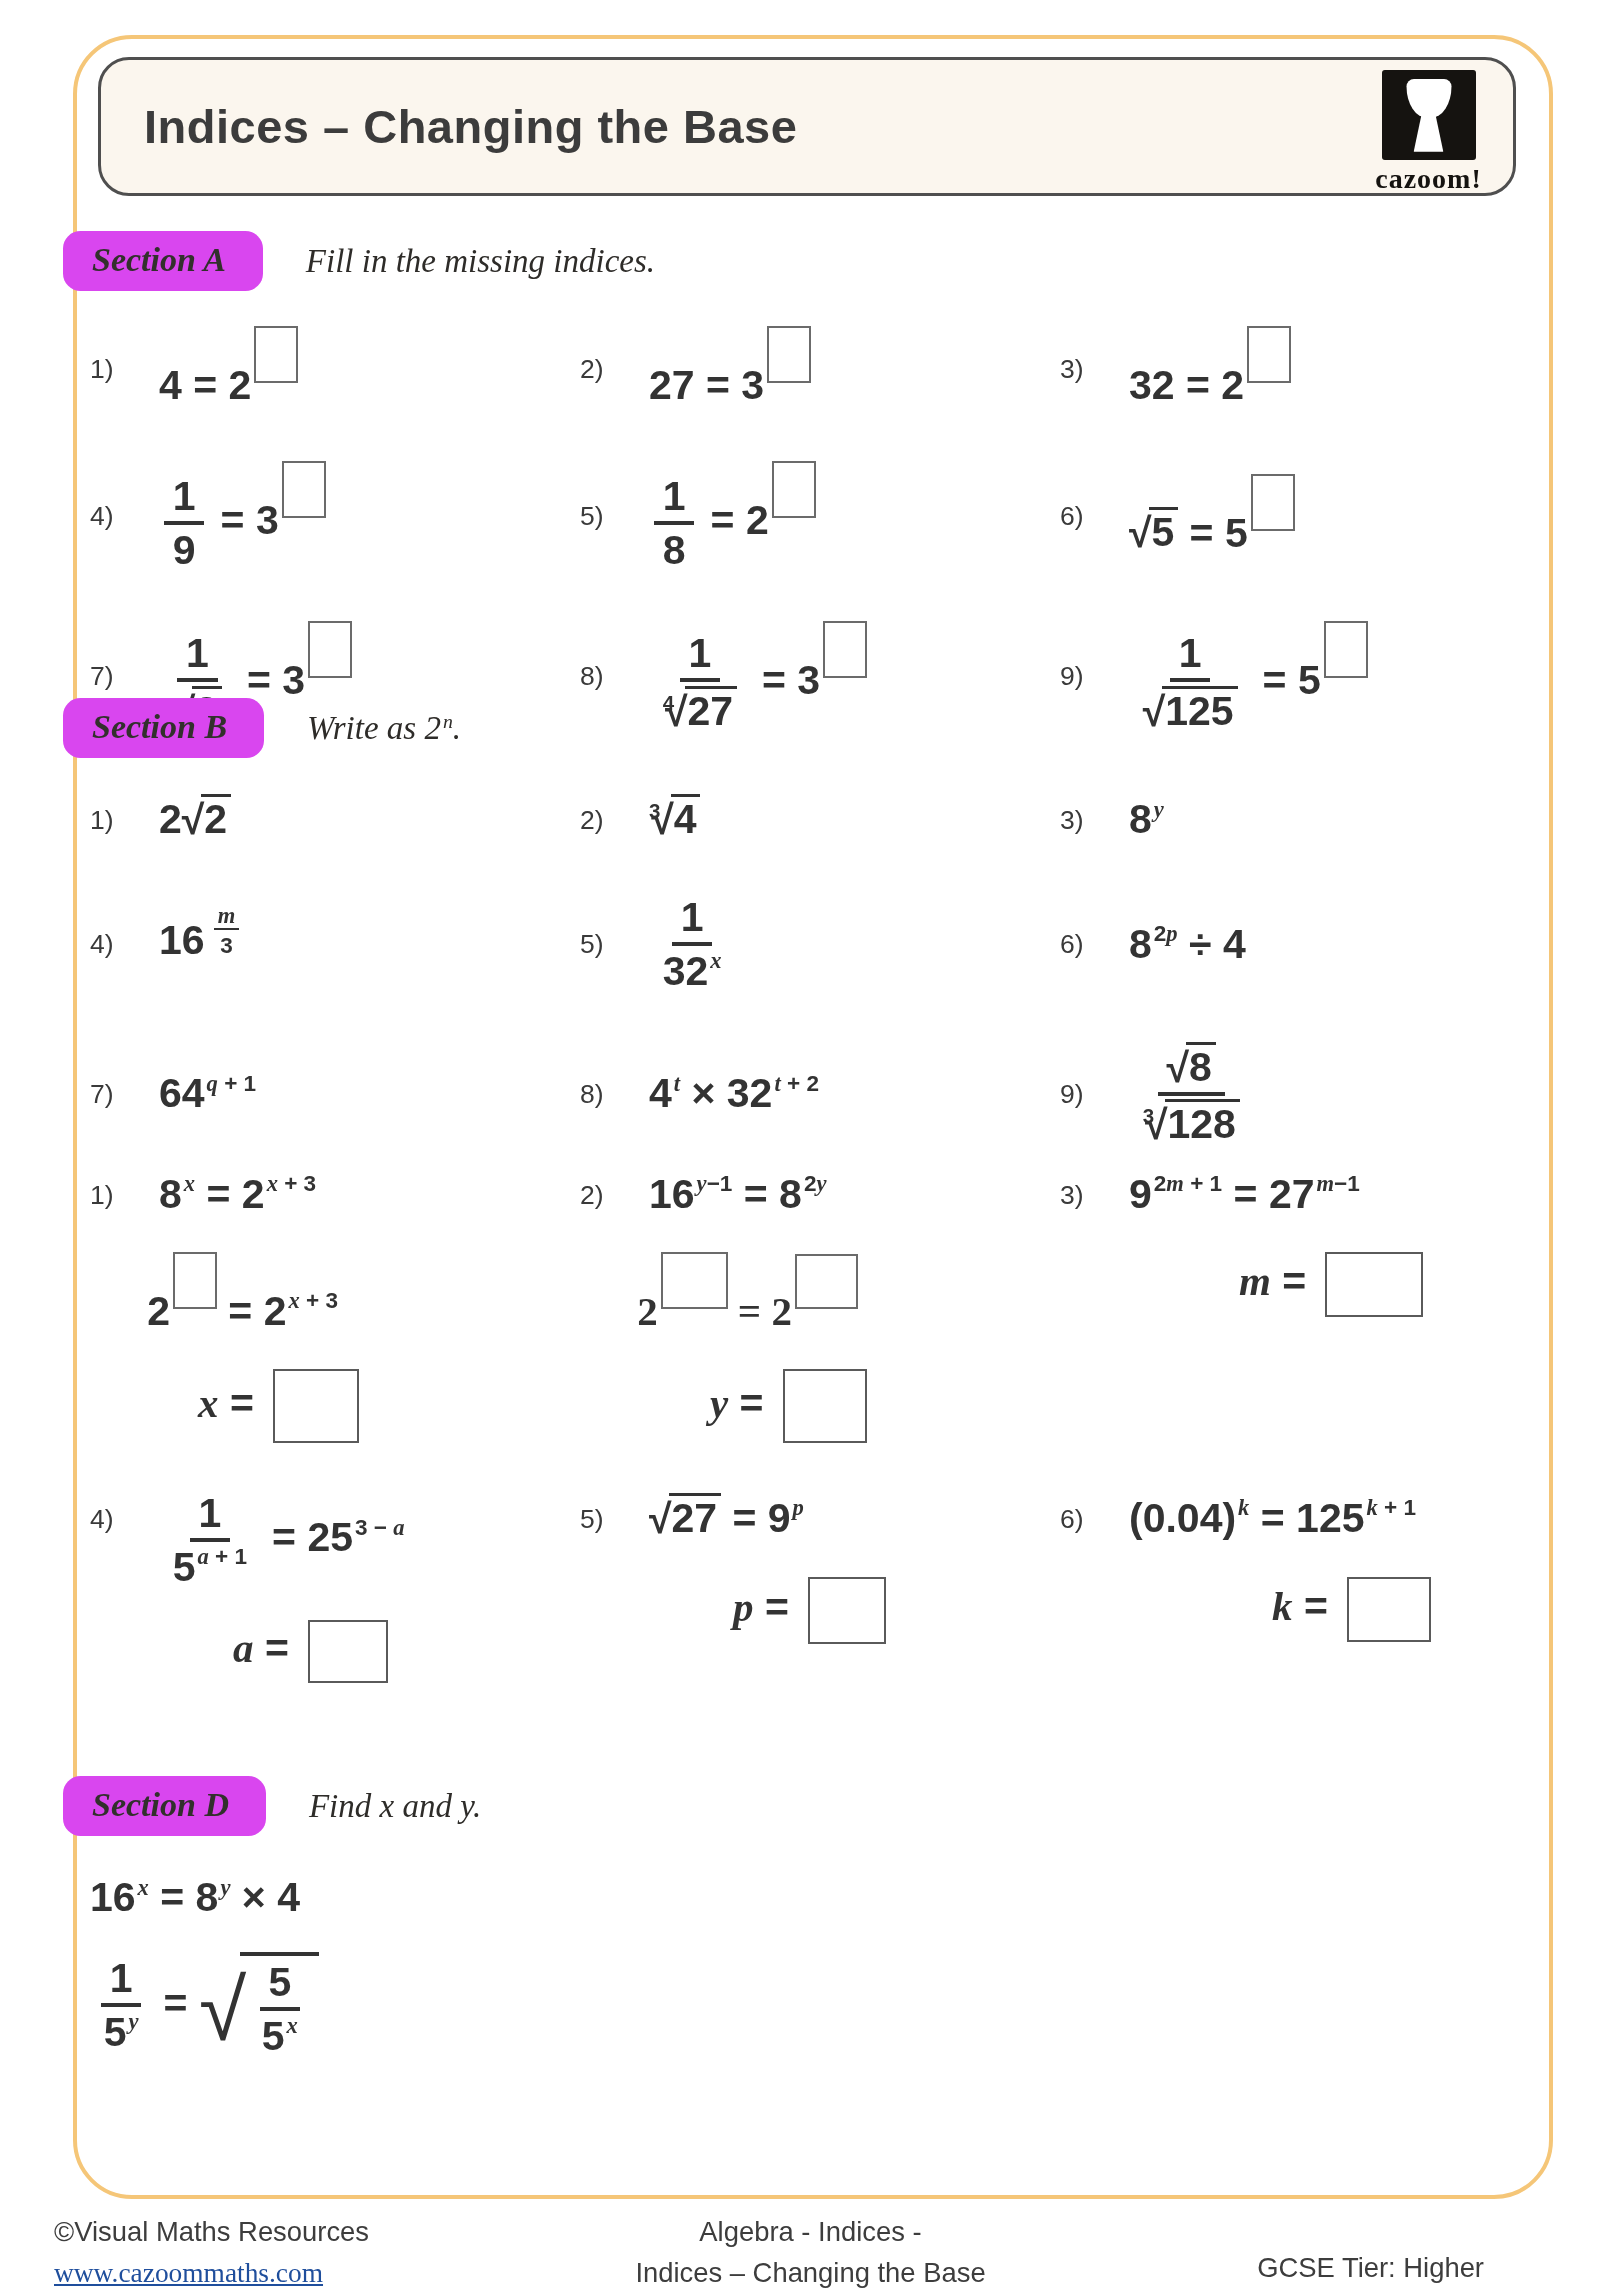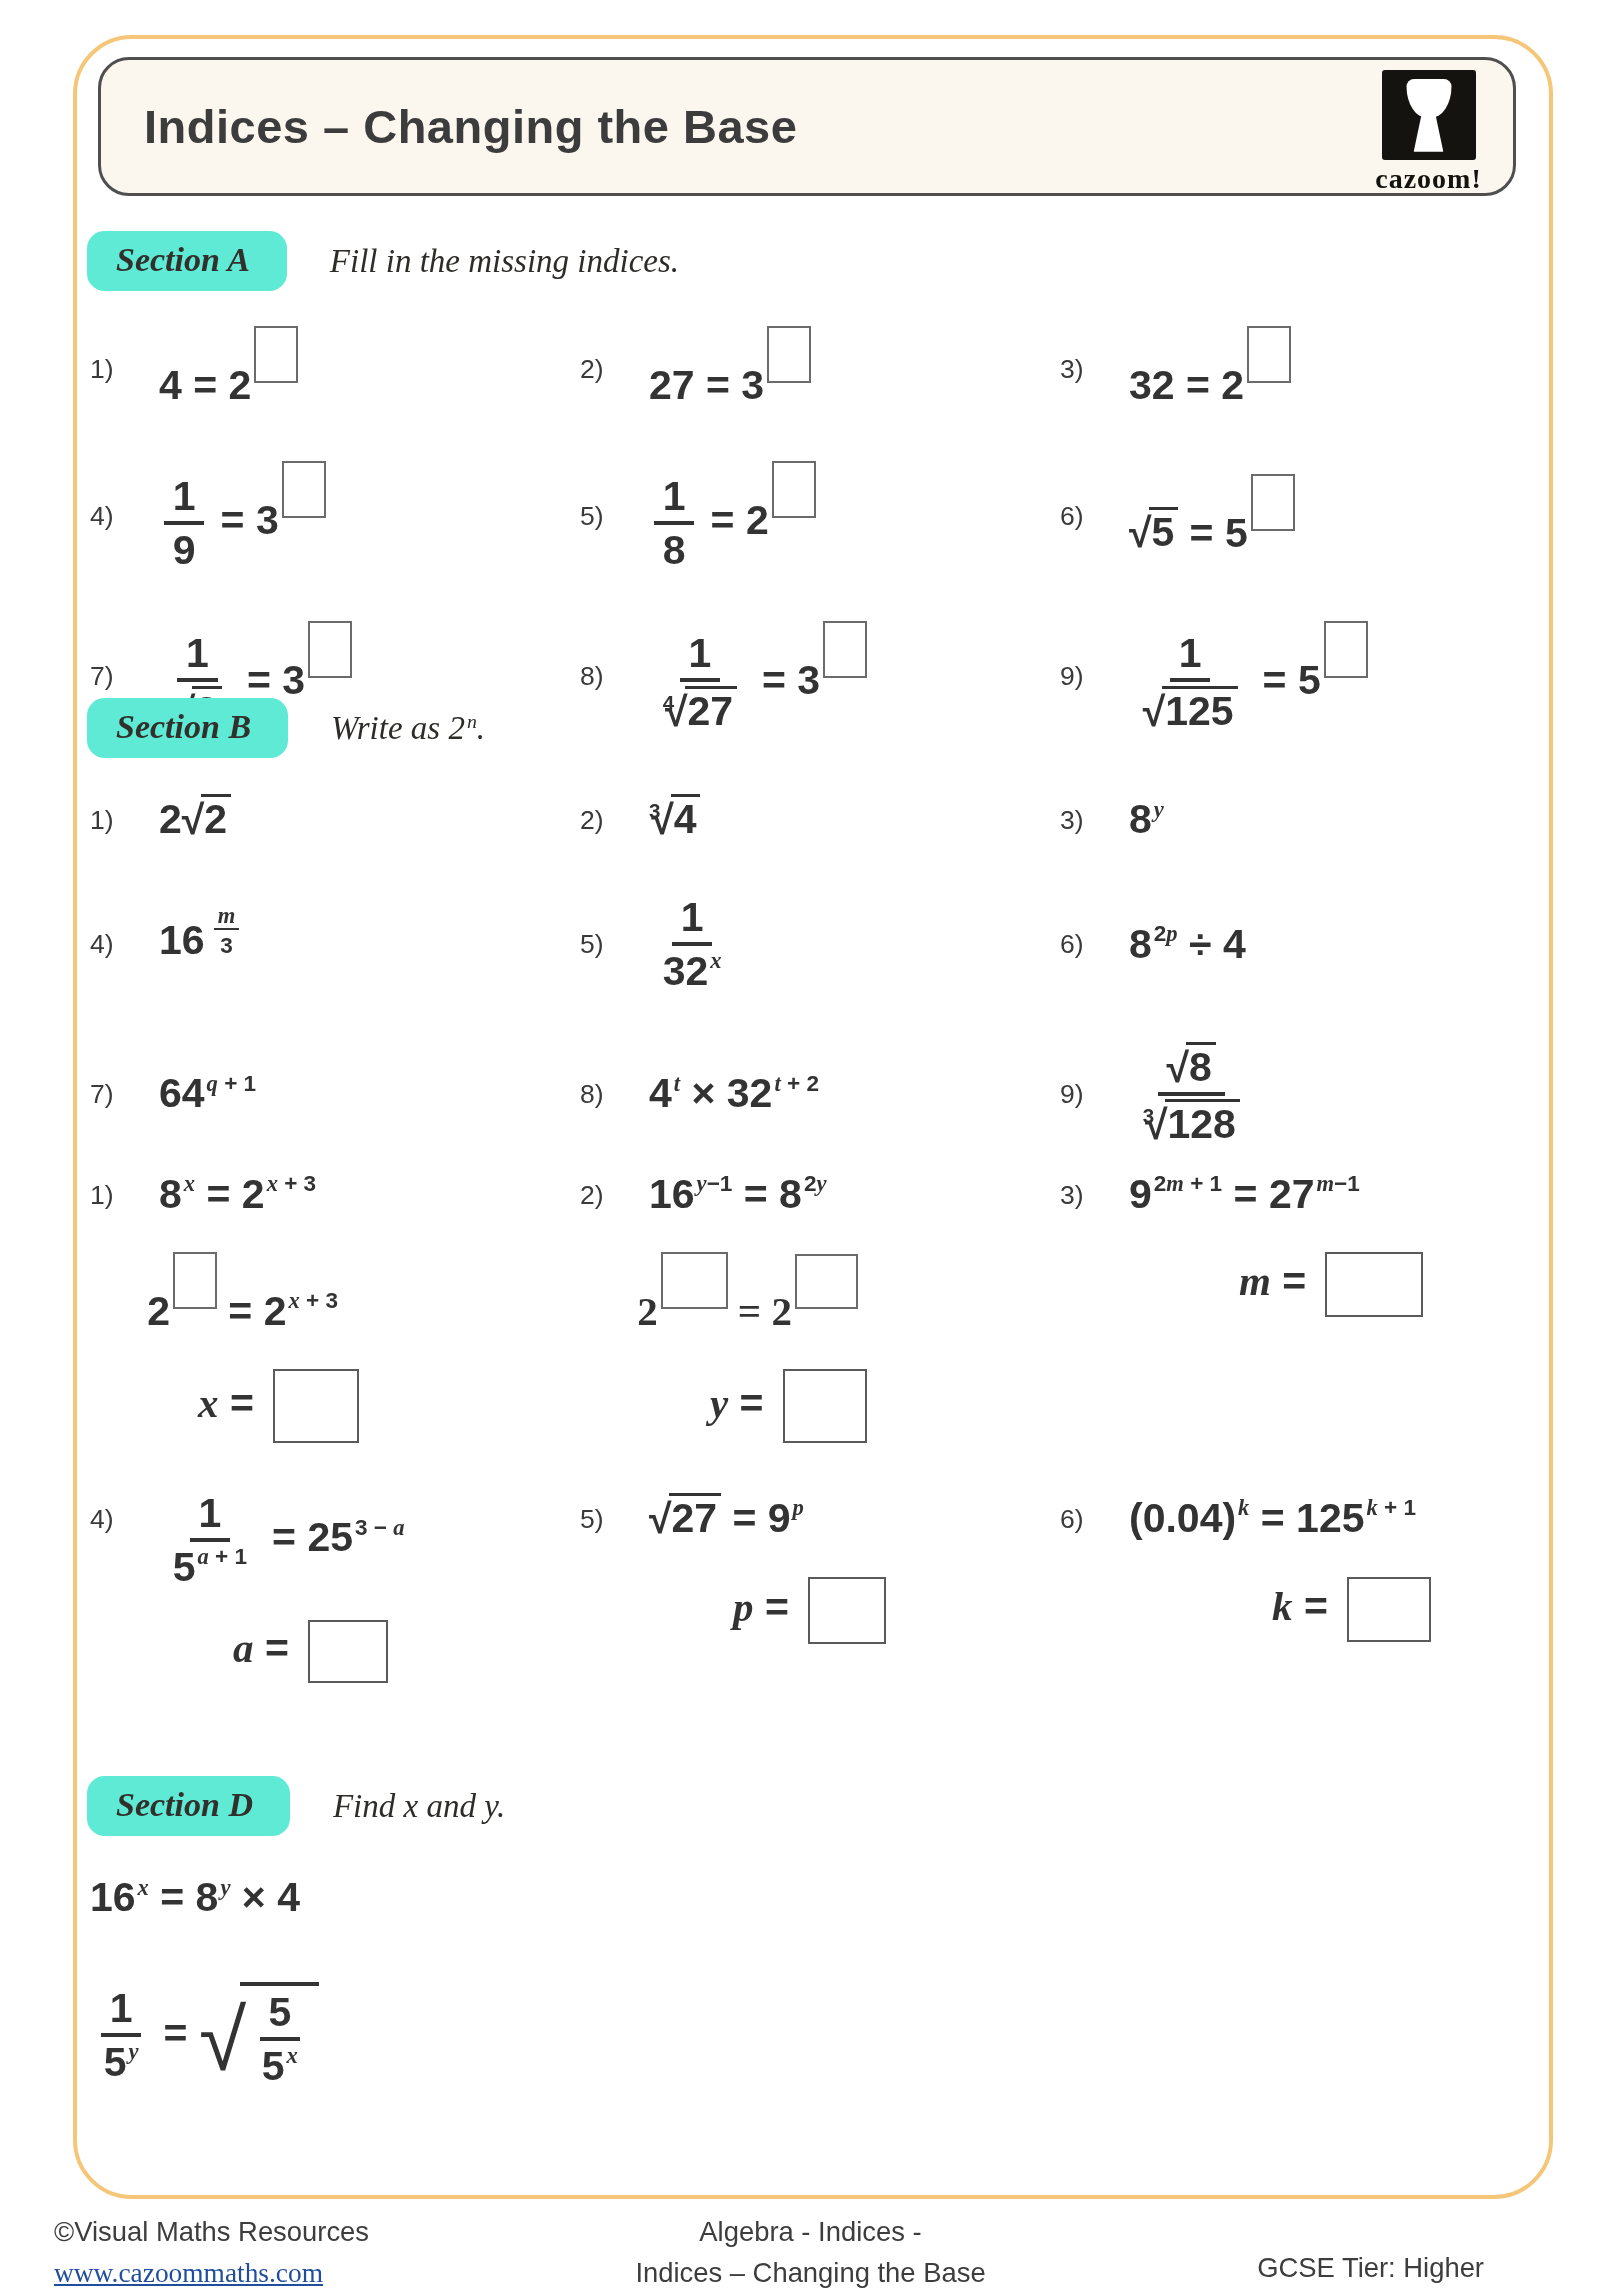--- a/index.html
+++ b/index.html
@@ -14,30 +14,30 @@
   .logo{position:absolute;right:25.5px;top:9.8px;width:118px;text-align:center;}
   .logo-square{width:94px;height:90px;background:#151310;margin:0 auto;border-radius:2.9px;position:relative;}
   .drum-cup{position:absolute;left:50%;top:8.8px;transform:translateX(-50%);width:45px;height:39px;background:#fff;
             border-radius:7.8px 7.8px 21.6px 21.6px / 7.8px 7.8px 33px 33px;}
   .drum-waist{position:absolute;left:50%;top:45px;transform:translateX(-50%);width:39px;height:37px;background:#fff;
             clip-path:polygon(32% 0,68% 0,88% 100%,12% 100%);}
   .logo-text{font-family:"Liberation Serif",serif;font-weight:bold;font-size:28px;color:#151310;margin-top:2.9px;letter-spacing:1px;}
 
   .section{position:absolute;left:0;width:100%;}
   .section-head{display:flex;align-items:center;margin-left:63px;}
-  .pill{background:#5eead4;border-radius:17.6px;padding:9.8px 37px 12.7px 29px;
+  .pill{background:#d946ef;border-radius:17.6px;padding:9.8px 37px 12.7px 29px;
         font-family:"Liberation Serif",serif;font-style:italic;font-weight:bold;
-        font-size:34px;color:#32302c;margin-left:24px;}
+        font-size:34px;color:#32302c;}
   .instruction{margin-left:43px;font-family:"Liberation Serif",serif;font-style:italic;
                font-size:33px;color:#2e2c29;}
   .instruction .tk-sup{font-size:.6em;position:relative;top:-.55em;}
 
   .problems{margin-top:35px;display:grid;grid-template-columns:490px 480px auto;
             padding-left:90px;row-gap:49px;}
-  .problems.cols-1{grid-template-columns:auto;row-gap:57px;}
+  .problems.cols-1{grid-template-columns:auto;row-gap:27px;}
   .problem{display:flex;align-items:flex-start;}
   .vcenter .problem{align-items:center;}
   .pnum{width:69px;flex-shrink:0;font-size:26.5px;color:#3a3a3a;padding-top:11.8px;}
   .vcenter .pnum{padding-top:0;}
   .plines{display:flex;flex-direction:column;}
   .pline{font-size:41px;font-weight:bold;color:#333;white-space:nowrap;
          line-height:1.3;margin-bottom:31px;}
   .pline:last-child{margin-bottom:0;}
 
   .tk-var{font-family:"Liberation Serif",serif;font-style:italic;font-weight:bold;}

